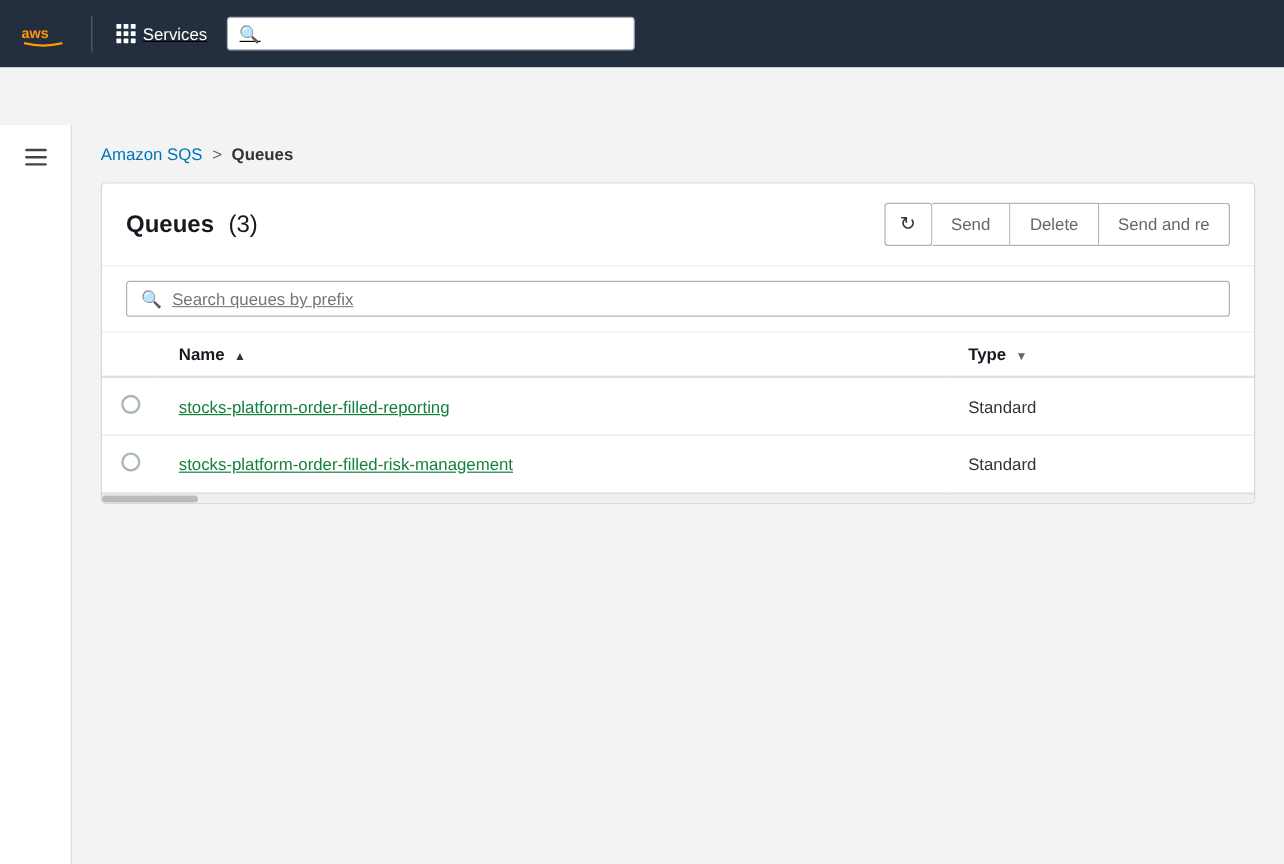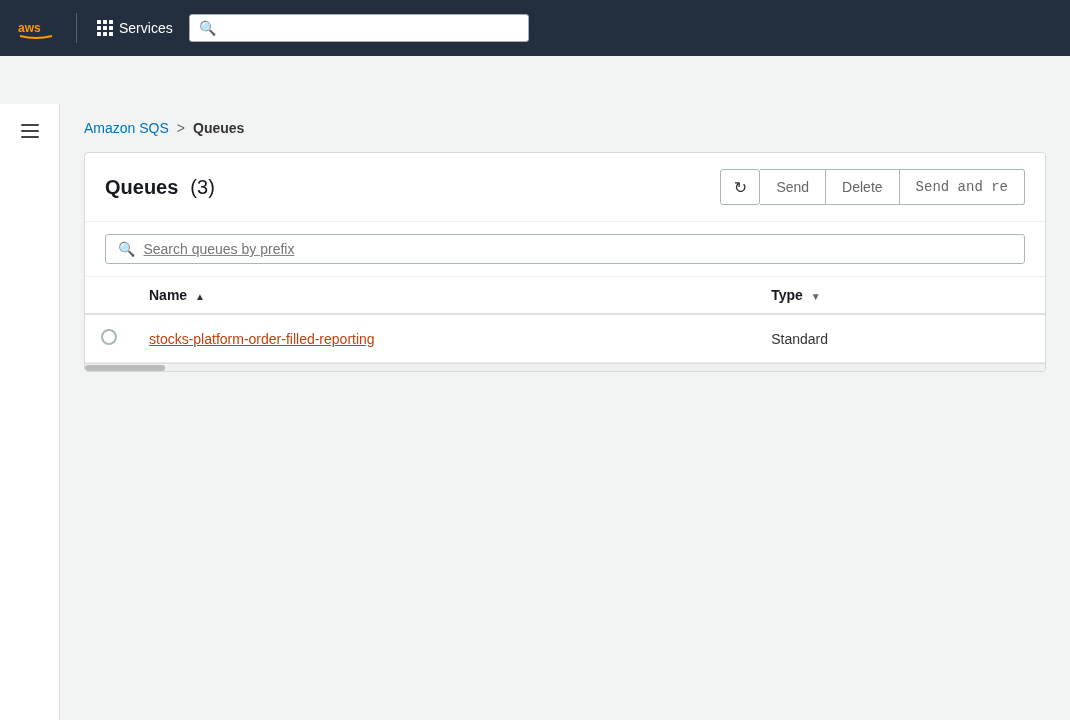--- a/index.html
+++ b/index.html
@@ -6,20 +6,21 @@
     body { font-family: -apple-system, BlinkMacSystemFont, 'Segoe UI', Arial, sans-serif; background: #f2f3f3; min-height: 720px; overflow-x: hidden; }
 
     
     .top-nav {
       background: #232f3e;
       height: 56px;
       display: flex;
       align-items: center;
       padding: 0 16px;
       gap: 0;
+      text-decoration: underline;
     }
     .aws-logo {
       display: flex;
       align-items: center;
       margin-right: 8px;
     }
     .aws-logo svg { width: 40px; height: 28px; }
     .nav-divider {
       width: 1px;
       height: 30px;
@@ -160,21 +161,21 @@
       padding: 8px 16px;
       font-size: 14px;
       cursor: pointer;
       border: 1px solid #aab7b8;
       background: #fff;
       color: #333;
       transition: background 0.1s;
     }
     .btn:first-child { border-radius: 3px 0 0 3px; }
     .btn:not(:first-child) { border-left: none; }
-    .btn:last-child { border-radius: 0 3px 3px 0; font-family: Liberation Mono, monospace; }
+    .btn:last-child { border-radius: 0 3px 3px 0; }
     .btn-refresh {
       border-radius: 3px !important;
       border: 1px solid #aab7b8;
       display: flex;
       align-items: center;
       justify-content: center;
       width: 40px;
       height: 36px;
       padding: 0;
       font-size: 16px;
@@ -257,21 +258,21 @@
     .radio-btn {
       width: 16px;
       height: 16px;
       border: 2px solid #aab7b8;
       border-radius: 50%;
       display: inline-block;
       cursor: pointer;
       background: #fff;
     }
     .queue-link {
-      color: #c2410c;
+      color: #15803d;
       text-decoration: underline;
       cursor: pointer;
       font-size: 14px;
     }
 
     
     .scroll-indicator {
       height: 8px;
       background: #f0f0f0;
       border-top: 1px solid #ddd;
@@ -374,20 +375,29 @@
           <tbody id="queue-rows">
           <tr>
     <td class="checkbox-cell">
       <span class="radio-btn"></span>
     </td>
     <td>
       <a class="queue-link">stocks-platform-order-filled-reporting</a>
     </td>
     <td>Standard</td>
   </tr>
+              <tr>
+    <td class="checkbox-cell">
+      <span class="radio-btn"></span>
+    </td>
+    <td>
+      <a class="queue-link">stocks-platform-order-filled-risk-management</a>
+    </td>
+    <td>Standard</td>
+  </tr>
             </tbody>
         </table>
       </div>
 
       <div class="scroll-indicator">
         <div class="scroll-thumb"></div>
       </div>
     </div>
   </div>
 </div>

